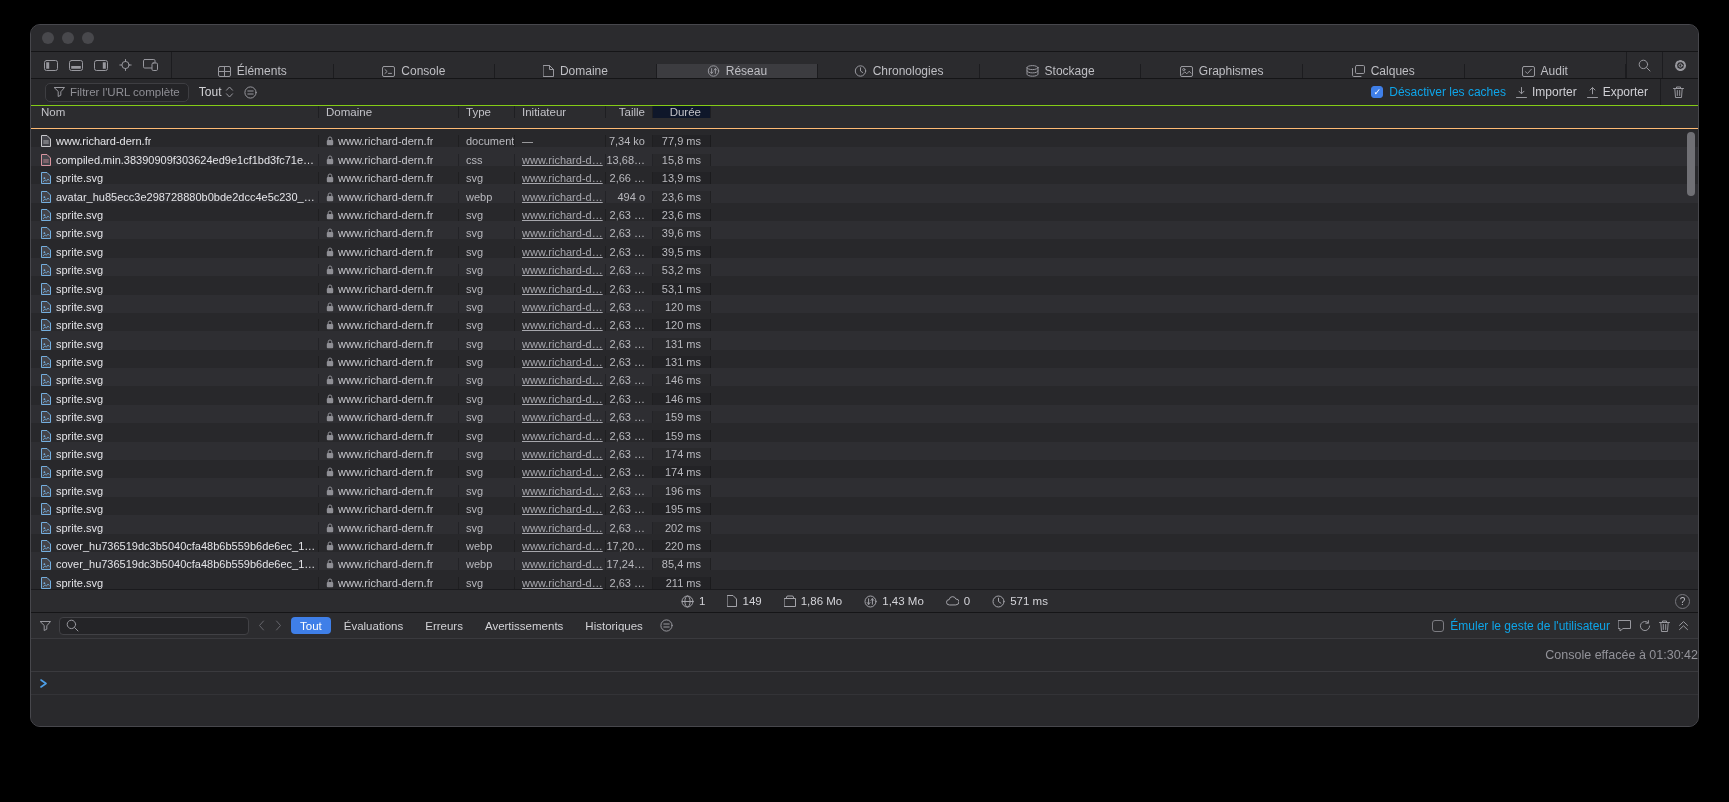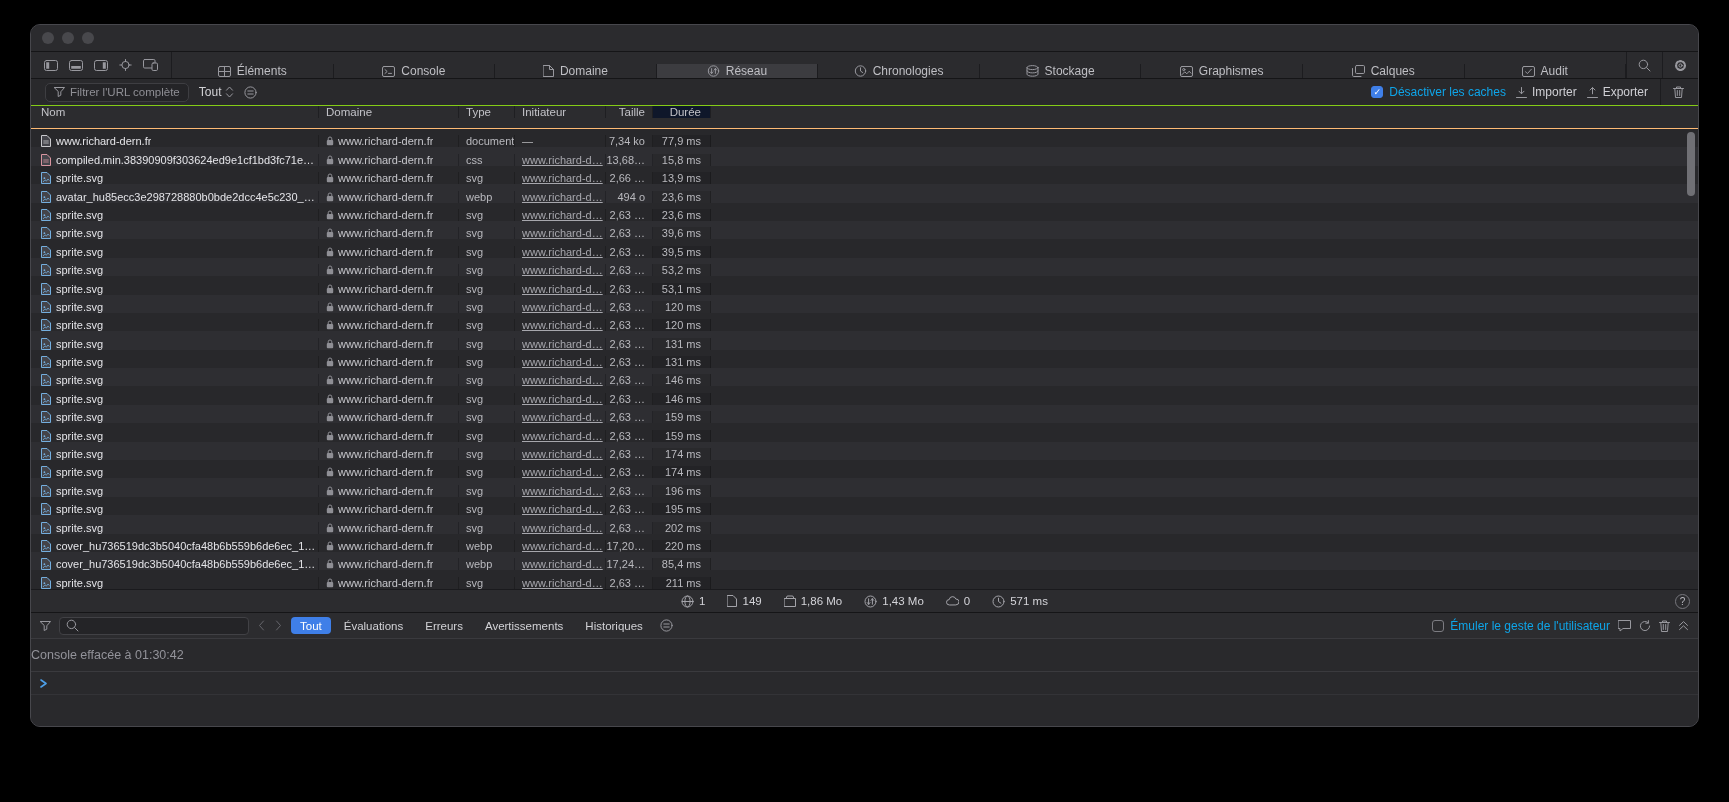--- a/index.html
+++ b/index.html
@@ -59,21 +59,21 @@
 .ns-items{flex:1;display:flex;align-items:center;justify-content:center;gap:22px}
 .ns-item{display:flex;align-items:center;gap:5px}
 .ns-item .ci{color:#a4a4aa}
 .help{position:absolute;right:8px;top:3.5px;width:15px;height:15px;border:1px solid #77777d;border-radius:50%;color:#b9b9bf;font-size:10px;display:flex;align-items:center;justify-content:center}
 .consolebar{flex:0 0 27px;background:#2c2c2f;border-top:1px solid #151517;border-bottom:1px solid #3a3a3e;display:flex;align-items:center;gap:8px;padding:0 9px;font-size:11.5px;color:#cfcfd4}
 .csearch{width:190px;height:18px;background:#242427;border:1px solid #414145;border-radius:4px;display:flex;align-items:center;gap:4px;padding:0 6px;color:#8f8f95}
 .cb-nav{color:#66666c;margin:0 1px}
 .ctabs{display:flex;align-items:center;gap:4px}
 .ctab{padding:2.5px 9px;border-radius:4px;color:#d2d2d6}
 .ctab.active{background:#3f7fe8;color:#fff}
-.cmsg-row{flex:0 0 33px;display:flex;align-items:center;justify-content:flex-start;background:#29292c;border-bottom:1px solid #3a3a3e;color:#93939a;font-size:12.5px}
+.cmsg-row{flex:0 0 33px;display:flex;align-items:center;justify-content:flex-end;background:#29292c;border-bottom:1px solid #3a3a3e;color:#93939a;font-size:12.5px}
 .cprompt{flex:0 0 23px;display:flex;align-items:center;padding-left:9px;border-bottom:1px solid #333337;background:#29292c;color:#4d9fe8}
 .cfill{flex:1;background:#29292c}
 </style>
 </head>
 <body>
 
 <div class="window">
 
   <div class="titlebar">
     <div class="traffic">

